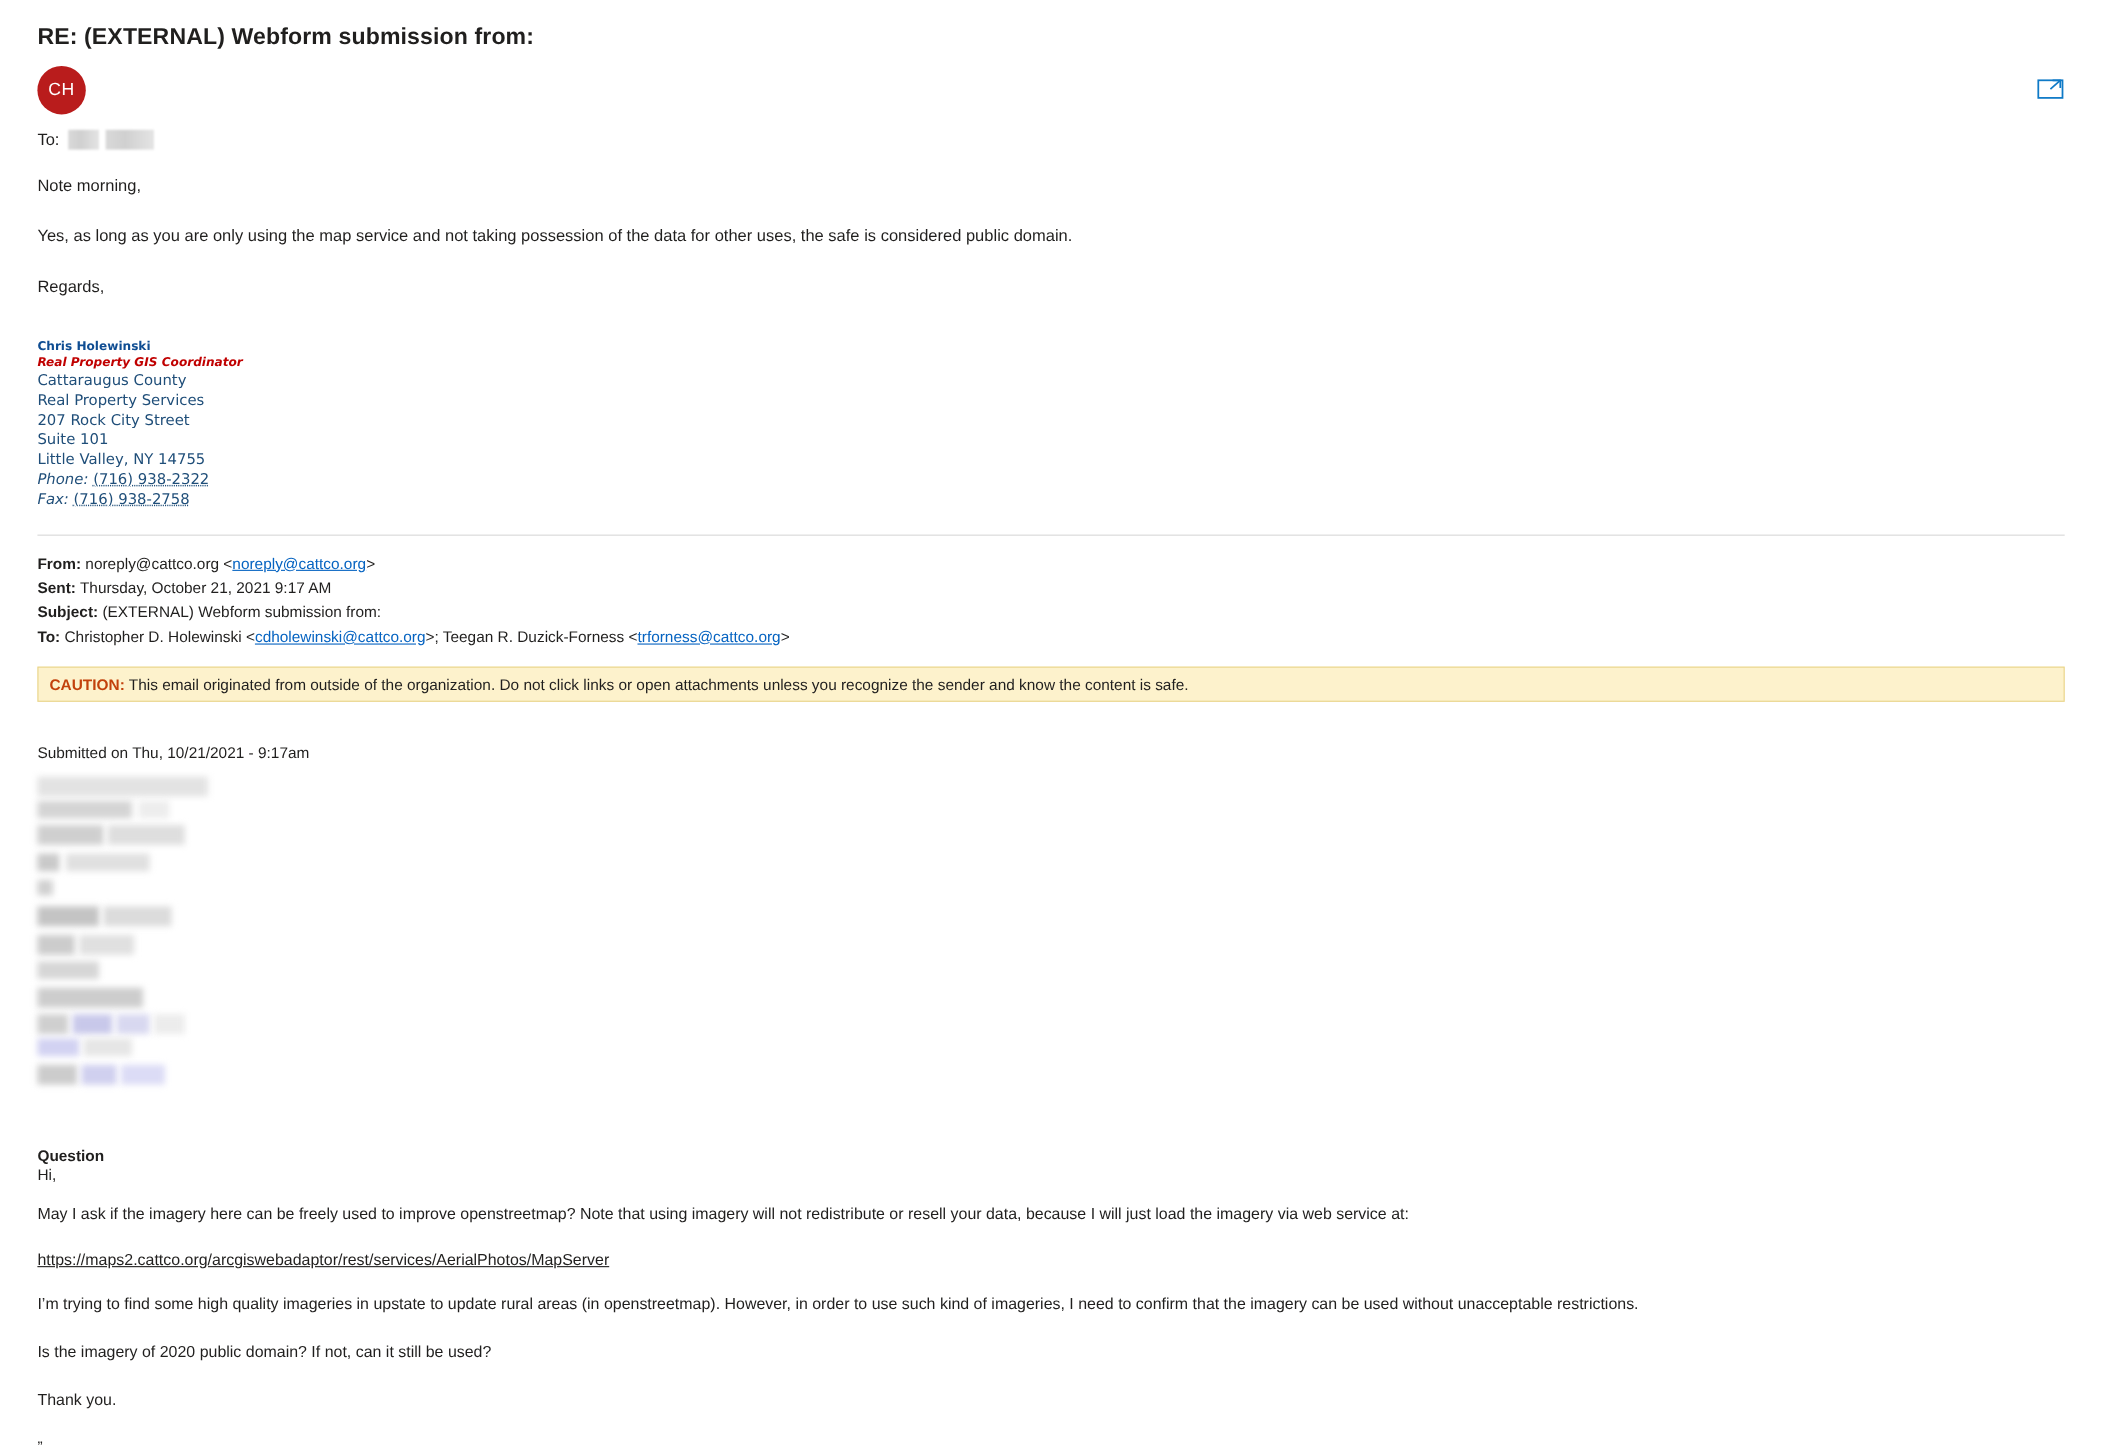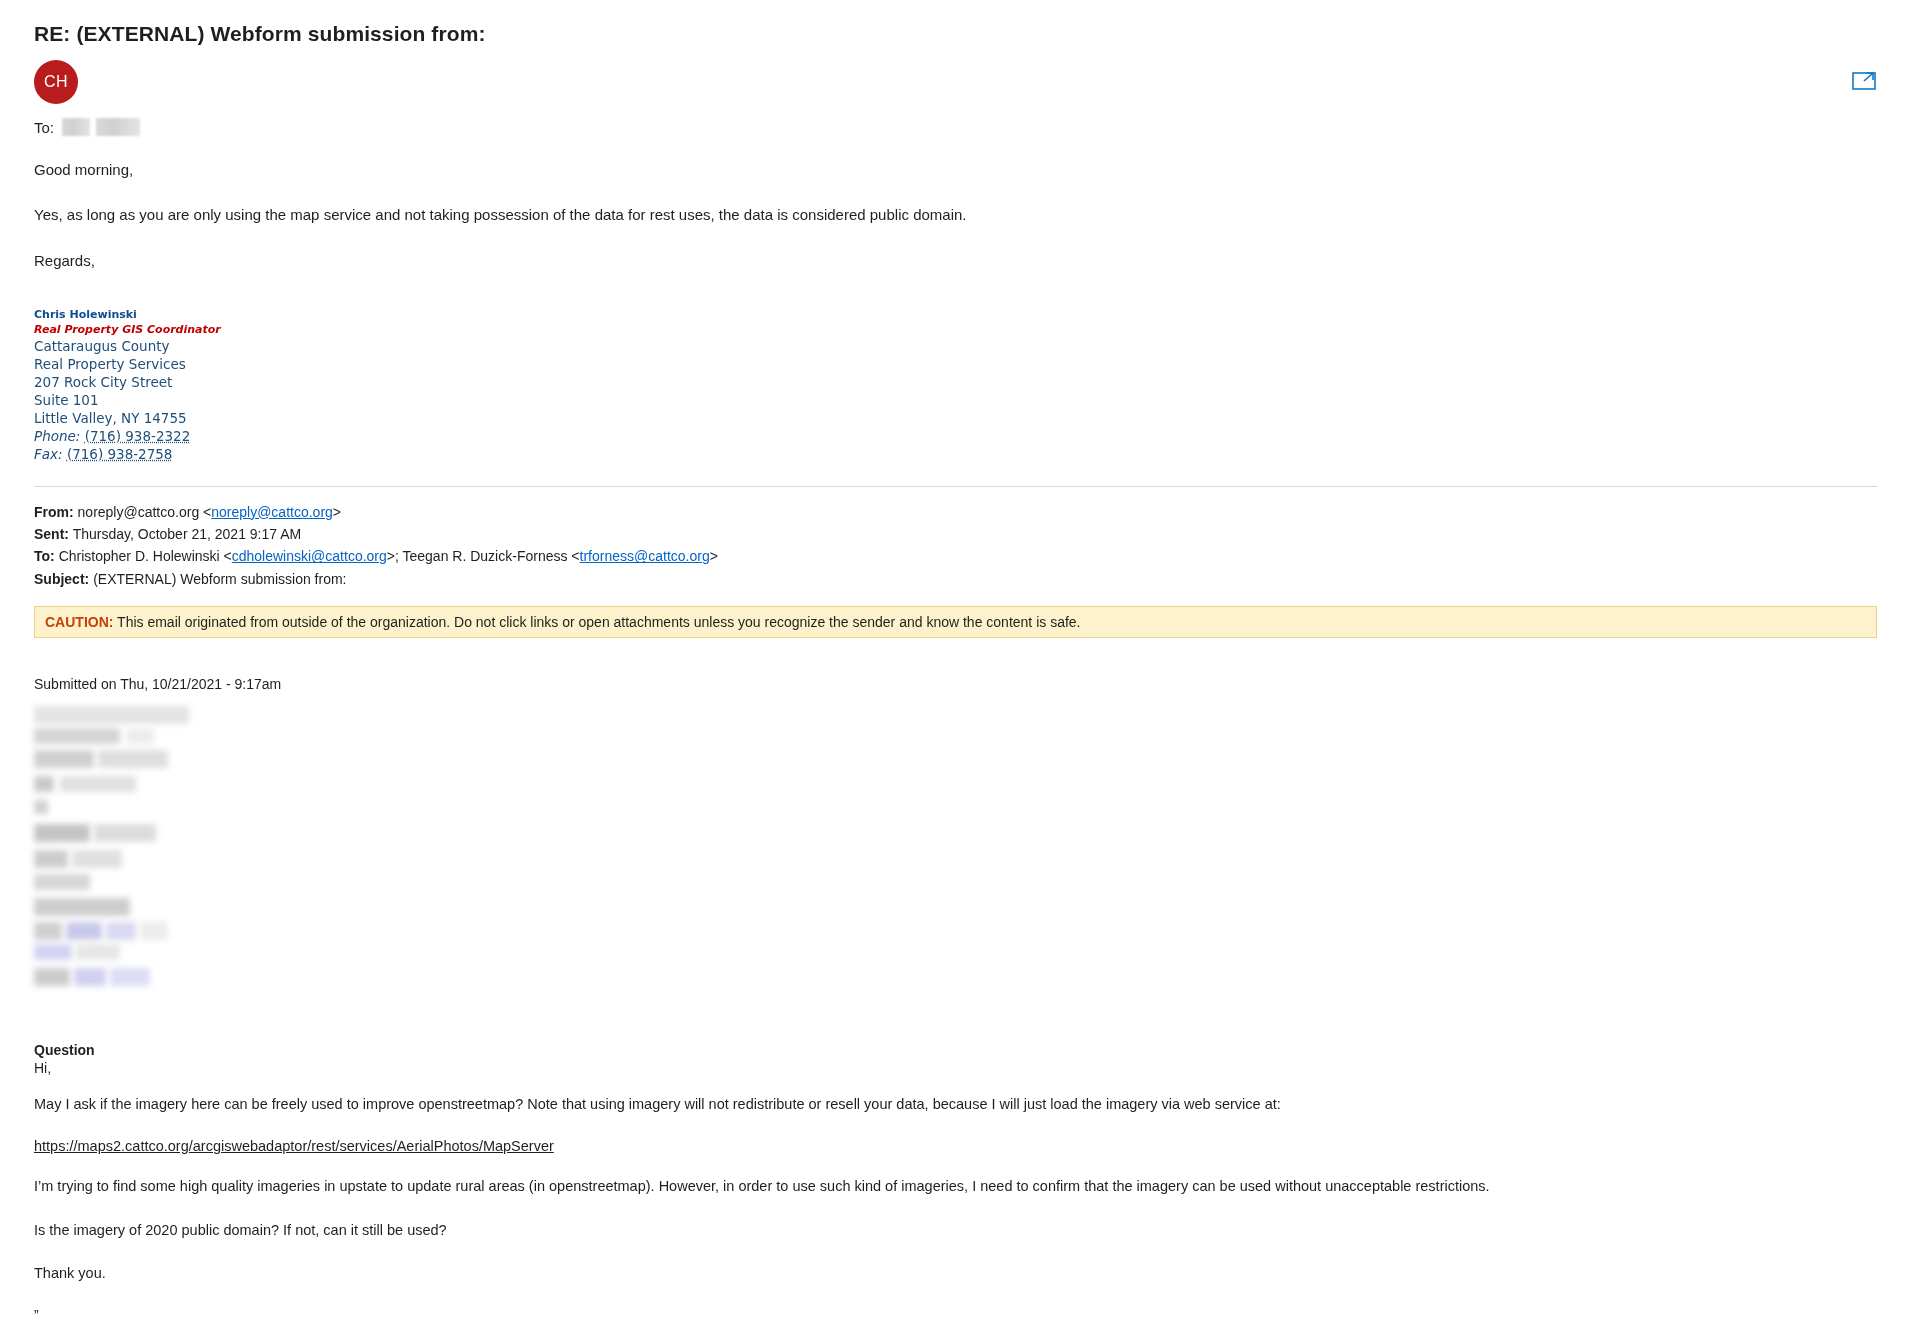--- a/index.html
+++ b/index.html
@@ -195,22 +195,22 @@
       </svg>
     </div>
   </div>
 
   <div class="to-row">
     <span class="to-label">To:</span>
     <span class="redact r1"></span>
     <span class="redact r2"></span>
   </div>
 
-  <p class="body-text">Good morning,</p>
-  <p class="body-text">Yes, as long as you are only using the map service and not taking possession of the data for rest uses, the data is considered public domain.</p>
+  <p class="body-text">Note morning,</p>
+  <p class="body-text">Yes, as long as you are only using the map service and not taking possession of the data for other uses, the safe is considered public domain.</p>
   <p class="body-text">Regards,</p>
 
   <div class="sig-block">
     <div class="sig-name">Chris Holewinski</div>
     <div class="sig-title">Real Property GIS Coordinator</div>
     <div class="sig-line">Cattaraugus County</div>
     <div class="sig-line">Real Property Services</div>
     <div class="sig-line">207 Rock City Street</div>
     <div class="sig-line">Suite 101</div>
     <div class="sig-line">Little Valley, NY 14755</div>
@@ -228,26 +228,26 @@
 
   <div class="hdr-row">
     <b>From:</b>
     <span>noreply@cattco.org &lt;</span><a class="lnk" href="#">noreply@cattco.org</a><span>&gt;</span>
   </div>
   <div class="hdr-row">
     <b>Sent:</b>
     <span>Thursday, October 21, 2021 9:17 AM</span>
   </div>
   <div class="hdr-row">
+    <b>Subject:</b>
+    <span>(EXTERNAL) Webform submission from:</span>
+  </div>
+  <div class="hdr-row">
     <b>To:</b>
     <span>Christopher D. Holewinski &lt;</span><a class="lnk" href="#">cdholewinski@cattco.org</a><span>&gt;; Teegan R. Duzick-Forness &lt;</span><a class="lnk" href="#">trforness@cattco.org</a><span>&gt;</span>
-  </div>
-  <div class="hdr-row">
-    <b>Subject:</b>
-    <span>(EXTERNAL) Webform submission from:</span>
   </div>
 
   <div class="caution-bar">
     <span class="caution-word">CAUTION:</span>
     <span>This email originated from outside of the organization. Do not click links or open attachments unless you recognize the sender and know the content is safe.</span>
   </div>
 
   <div class="submitted">Submitted on Thu, 10/21/2021 - 9:17am</div>
 
   <div class="redact-block">

